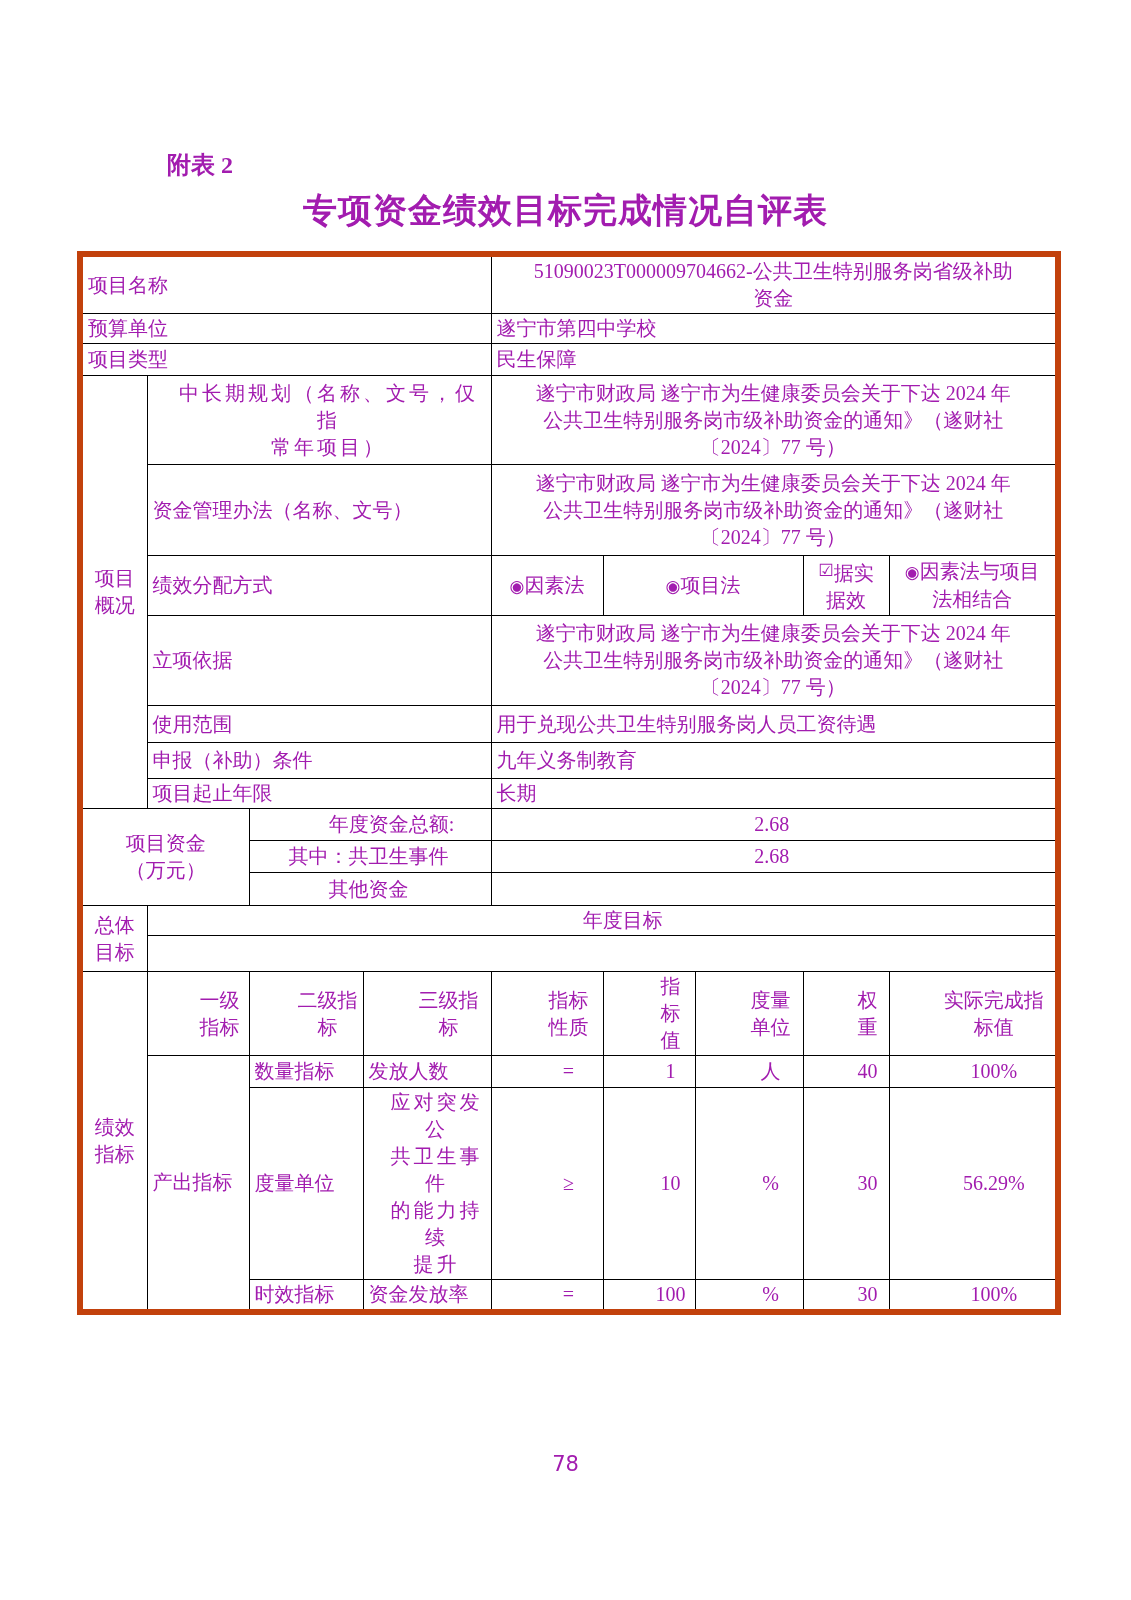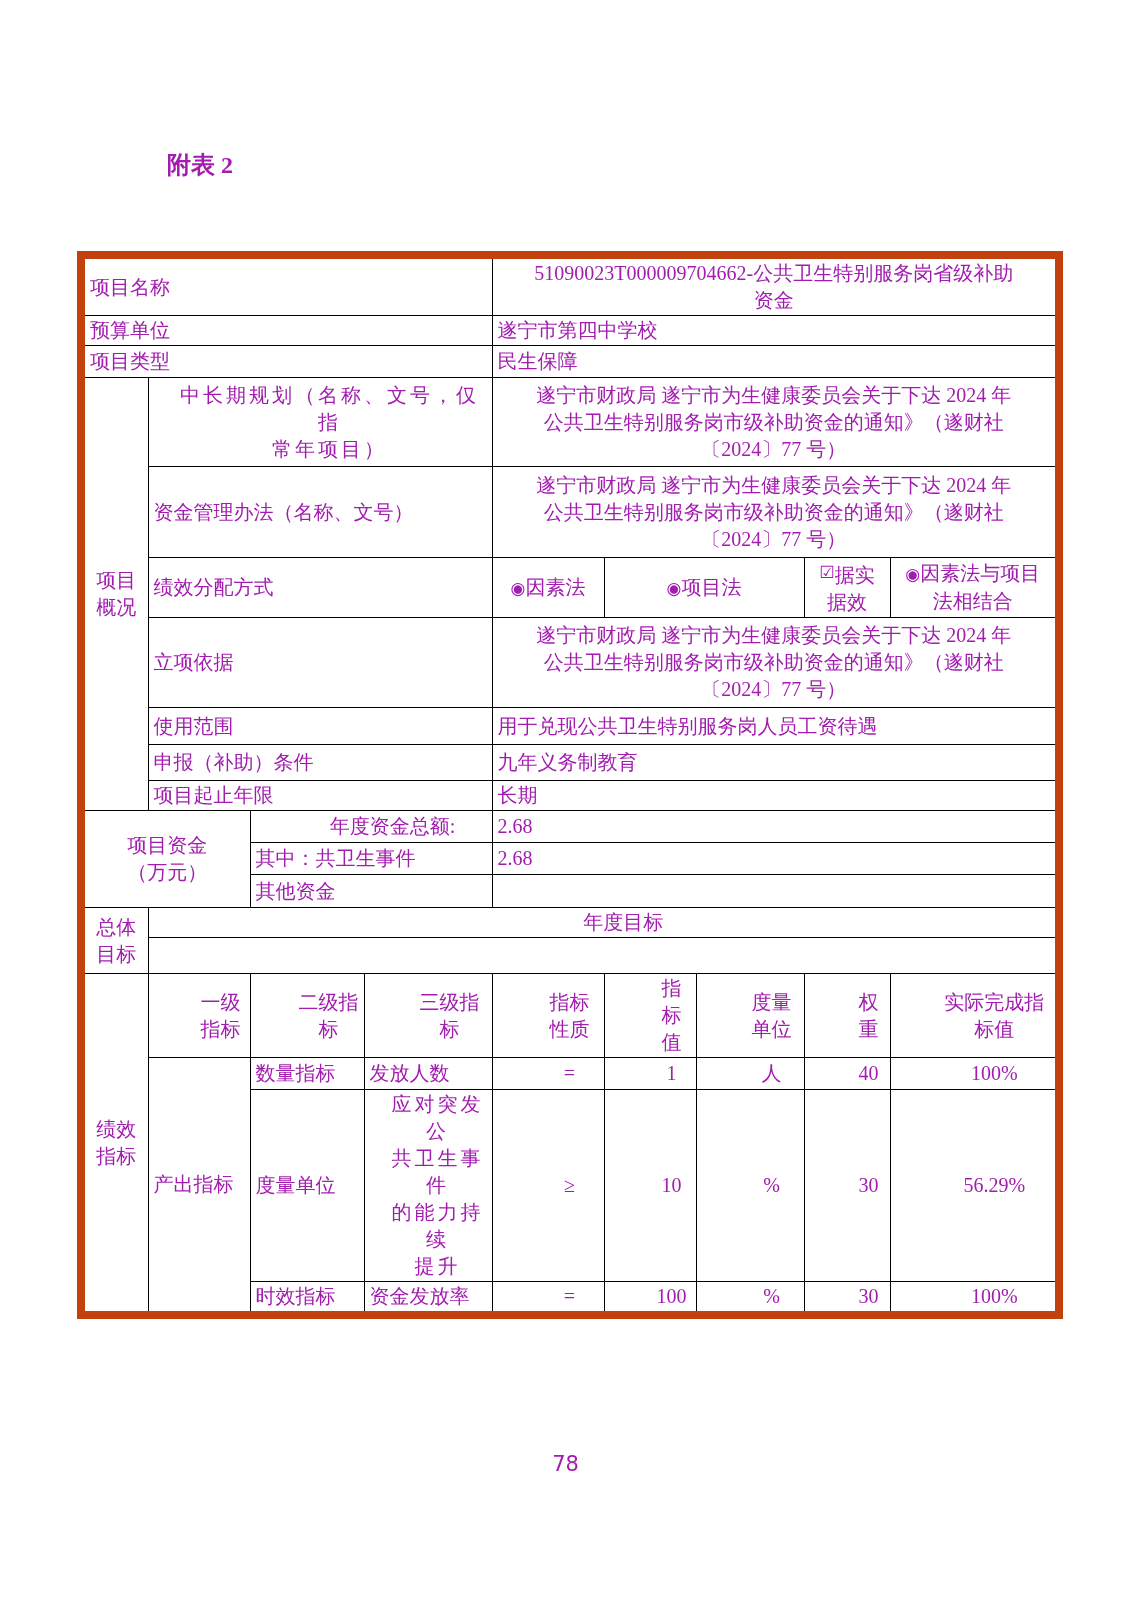--- a/index.html
+++ b/index.html
@@ -31,33 +31,33 @@
     letter-spacing: 1px;
     font-family: "Liberation Sans", "DejaVu Sans", sans-serif;
   }
   table.form {
     position: absolute;
     left: 77px;
     top: 251px;
     width: 978px;
     border-collapse: collapse;
     table-layout: fixed;
-    border: 8px solid #c2410c;
+    border: 6px solid #c2410c;
   }
   td {
     border: 1px solid #000;
     font-size: 20px;
     line-height: 27px;
     padding: 1px 5px;
     vertical-align: middle;
     overflow: hidden;
     word-break: break-all;
   }
   .c   { text-align: center; padding-left: 48px; }
-  .r   { text-align: left; padding-right: 8px; }
+  .r   { text-align: center; padding-right: 8px; }
   .pre { white-space: pre-line; text-align: center; }
   .sec { text-align: center; white-space: pre-line; }
   .sp  { letter-spacing: 3px; padding-left: 24px; }
   .opt { text-align: center; white-space: pre-line; padding: 1px 2px; }
   .icon { font-family: "DejaVu Sans", sans-serif; font-size: 17px; font-weight: bold; }
   .cb   { vertical-align: 4px; }
   .footer {
     position: absolute;
     top: 1452px;
     left: 0;
@@ -66,20 +66,21 @@
     font-size: 21px;
     font-family: "DejaVu Sans", "Liberation Sans", sans-serif;
   }
 </style>
 </head>
 <body>
 
 <div class="page">
 
   <div class="annex">附表 2</div>
+  <div class="main-title">专项资金绩效目标完成情况自评表</div>
 
   <table class="form">
     <colgroup>
       <col style="width:67px">
         <col style="width:102px">
         <col style="width:114px">
       <col style="width:128px">
         <col style="width:112px">
         <col style="width:92px">
       <col style="width:108px">

